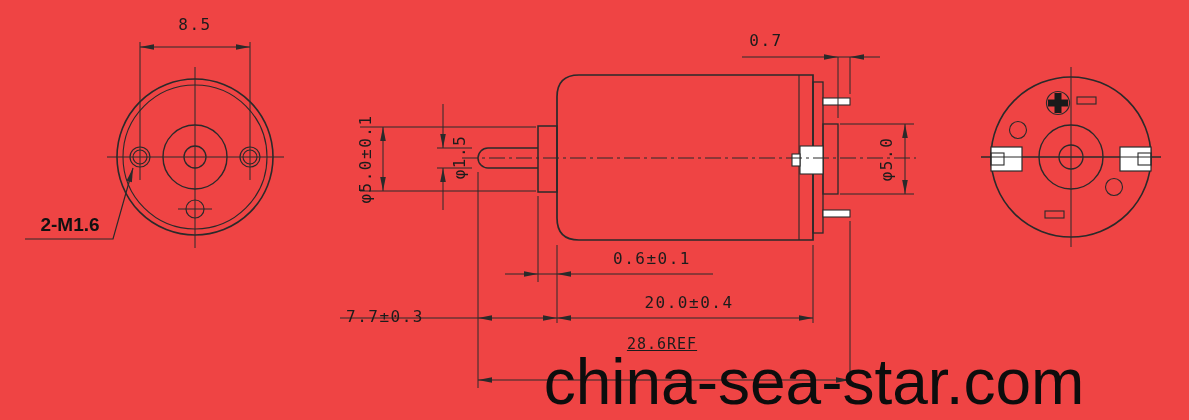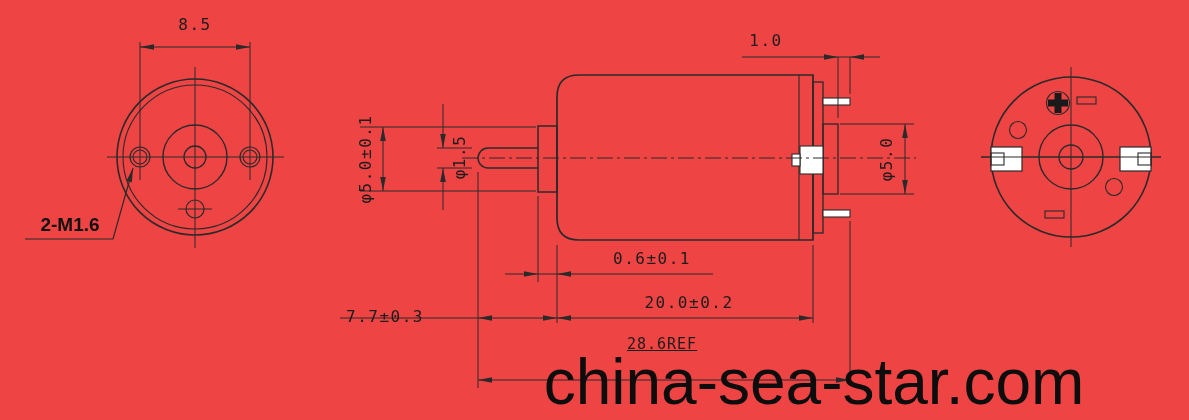--- a/index.html
+++ b/index.html
@@ -181,27 +181,27 @@
   </svg>
 
   <div class="dim" style="left:195px;top:24px;">8.5</div>
 
   <div class="callout" style="left:70px;top:225px;">2-M1.6</div>
 
   <div class="vdim" style="left:365px;top:159px;">φ5.0±0.1</div>
 
   <div class="vdim" style="left:459px;top:157px;">φ1.5</div>
 
-  <div class="dim" style="left:766px;top:40px;">1.0</div>
+  <div class="dim" style="left:766px;top:40px;">0.7</div>
 
   <div class="vdim" style="left:886px;top:159px;">φ5.0</div>
 
   <div class="dim" style="left:652px;top:258px;">0.6±0.1</div>
 
   <div class="dim" style="left:385px;top:316px;">7.7±0.3</div>
 
-  <div class="dim" style="left:689px;top:302px;">20.0±0.2</div>
+  <div class="dim" style="left:689px;top:302px;">20.0±0.4</div>
 
   <div class="dim small" style="left:662px;top:344px;text-decoration:underline;">28.6REF</div>
 
   <div class="watermark" style="left:814px;top:382px;">china-sea-star.com</div>
 
 </div>
 
 </body></html>

